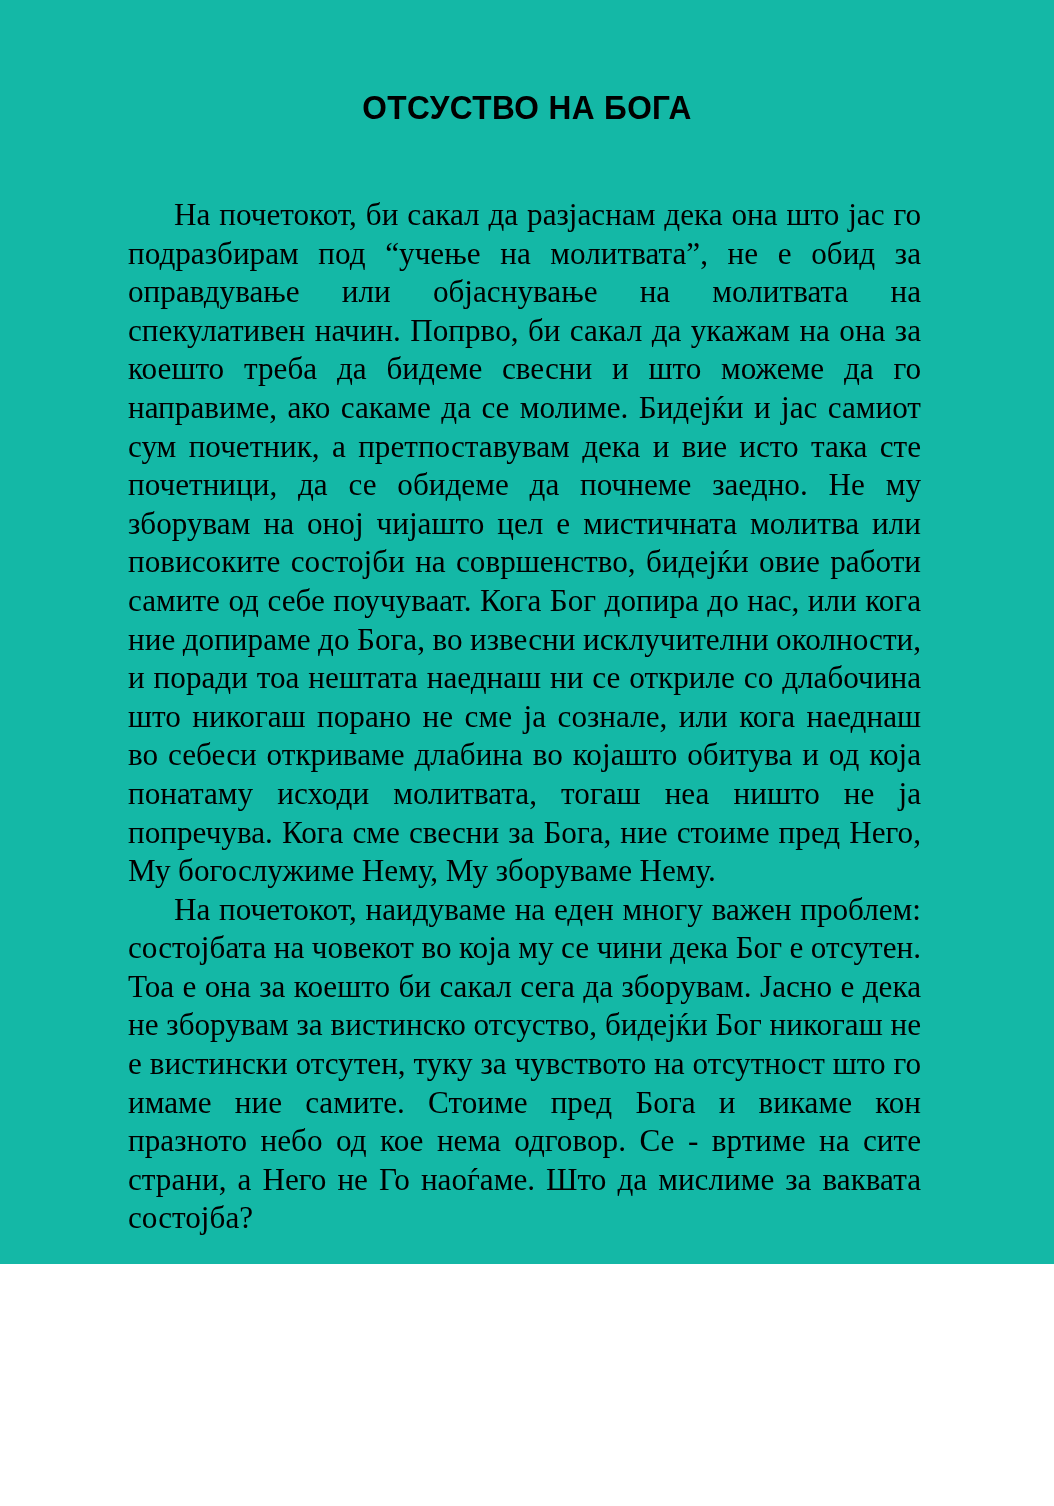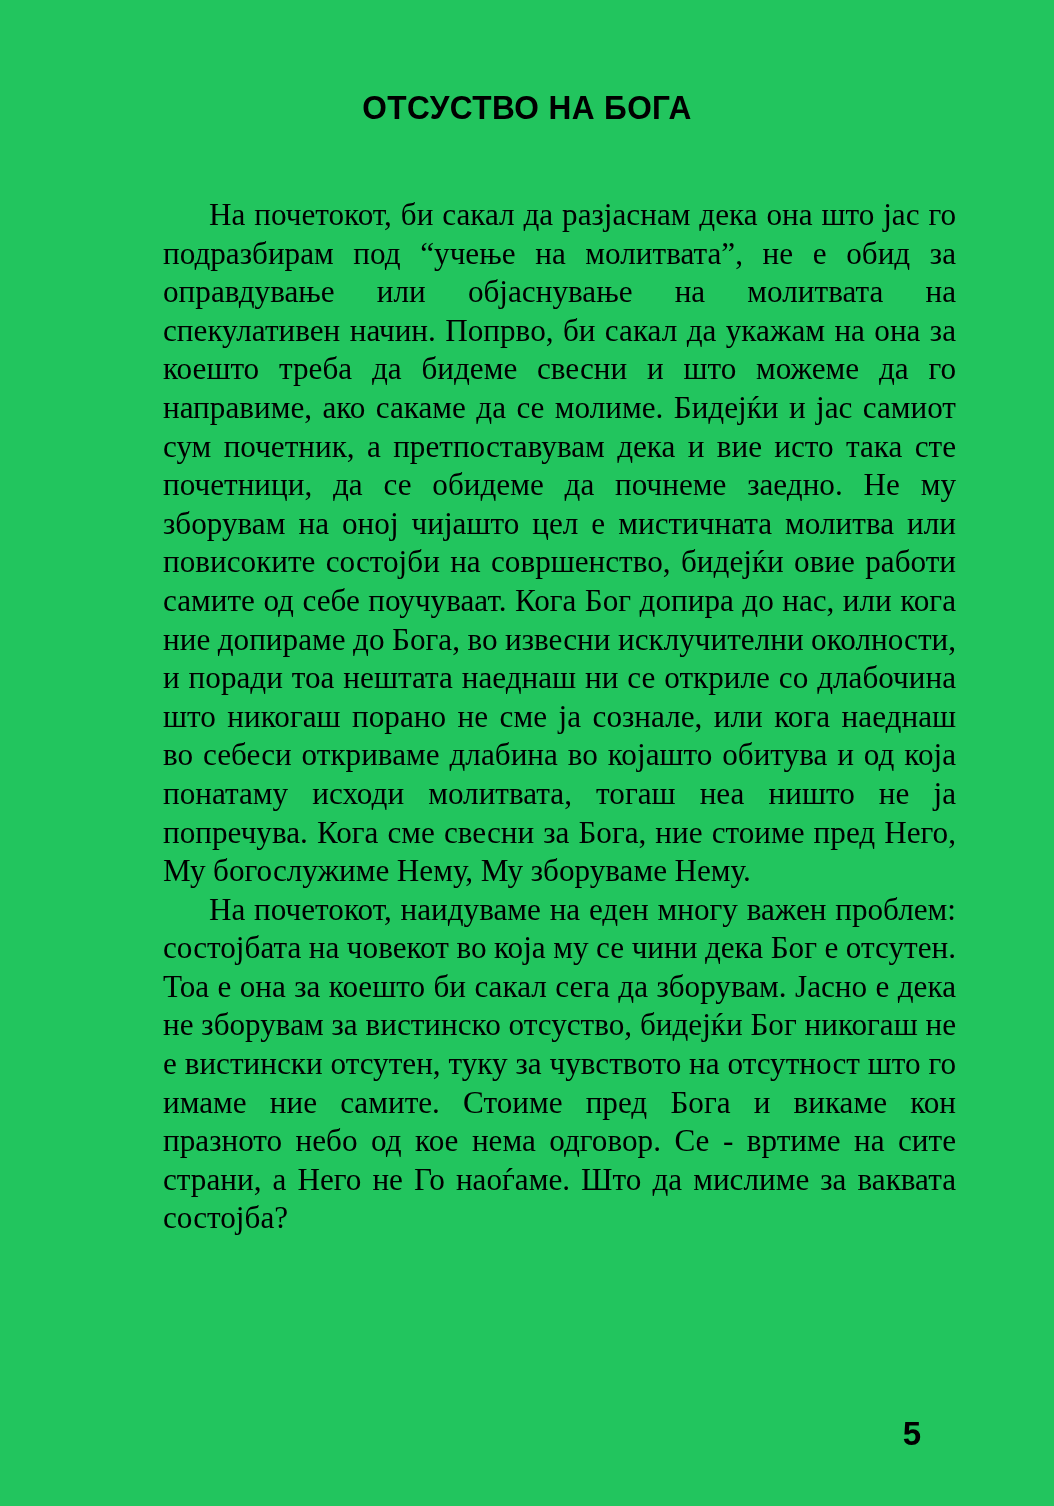--- a/index.html
+++ b/index.html
@@ -15,22 +15,22 @@
     font-family: "Liberation Serif", "DejaVu Serif", serif;
     color: #000000;
     -webkit-font-smoothing: antialiased;
   }
 
   .page {
     position: absolute;
     left: 0;
     top: 0;
     width: 1054px;
-    height: 1506px;
-    background: #22c55e;
+    height: 1264px;
+    background: #14b8a6;
     overflow: hidden;
   }
 
   
   .chapter-title {
     position: absolute;
     left: 0;
     top: 88px;
     width: 1054px;
     text-align: center;
@@ -43,21 +43,20 @@
     transform-origin: 50% 50%;
     white-space: nowrap;
   }
 
   
   .text-column {
     position: absolute;
     left: 128px;
     top: 196px;
     width: 793px;
-    margin-left: 35px;
   }
 
   .paragraph {
     margin: 0;
     font-size: 31.2px;
     line-height: 38.6px;
     text-align: justify;
     text-justify: inter-word;
     text-indent: 46px;
     word-spacing: -0.3px;

